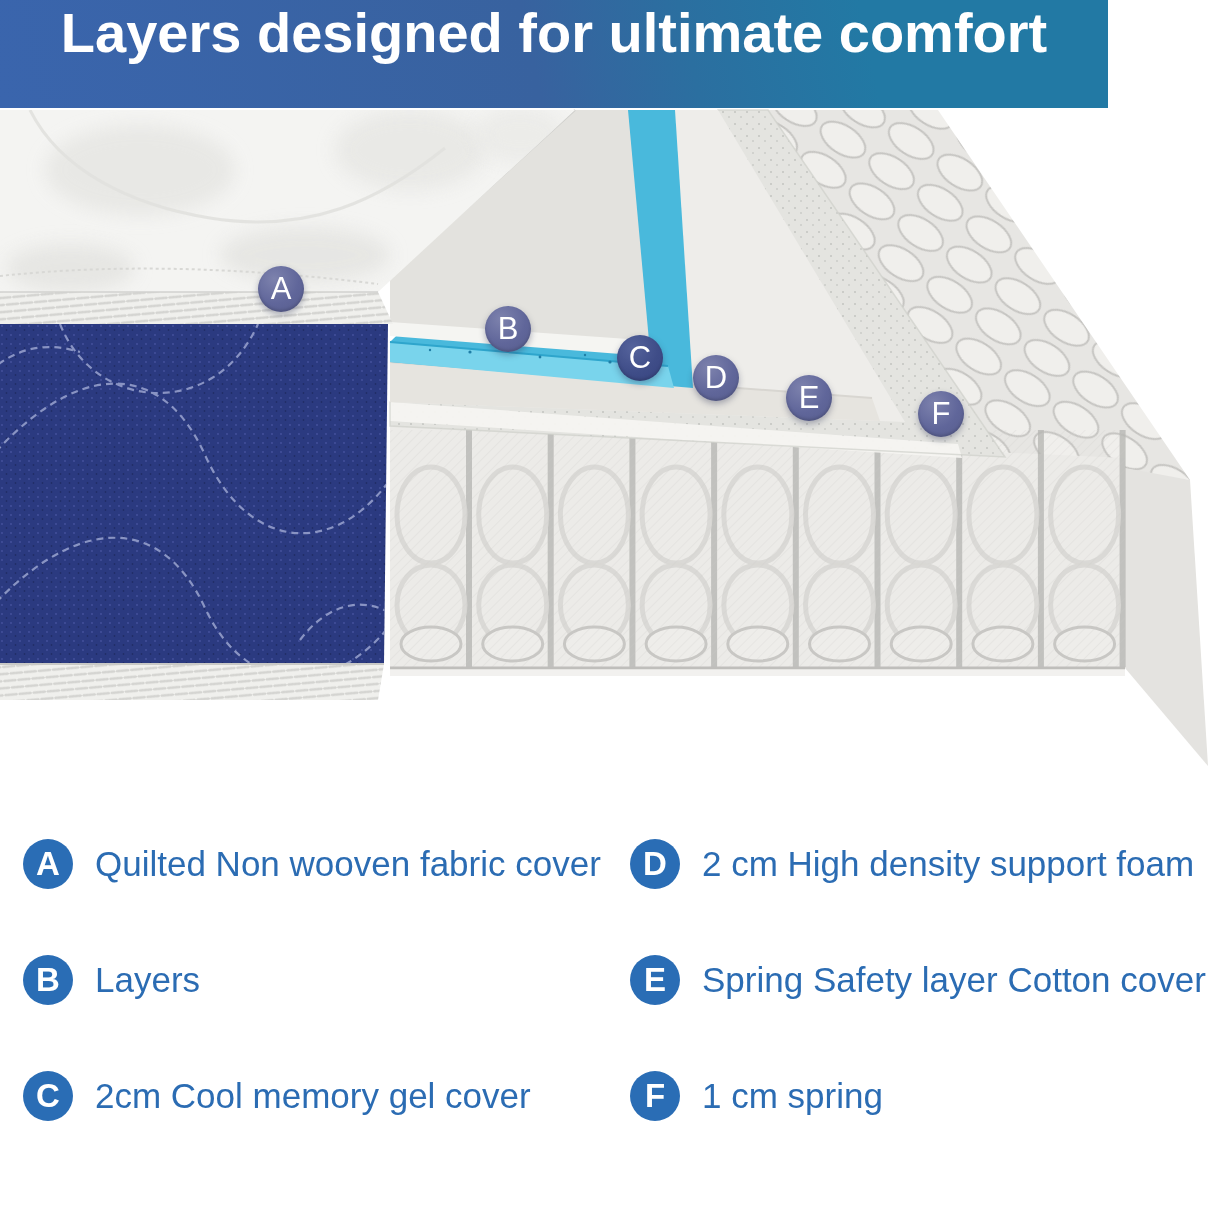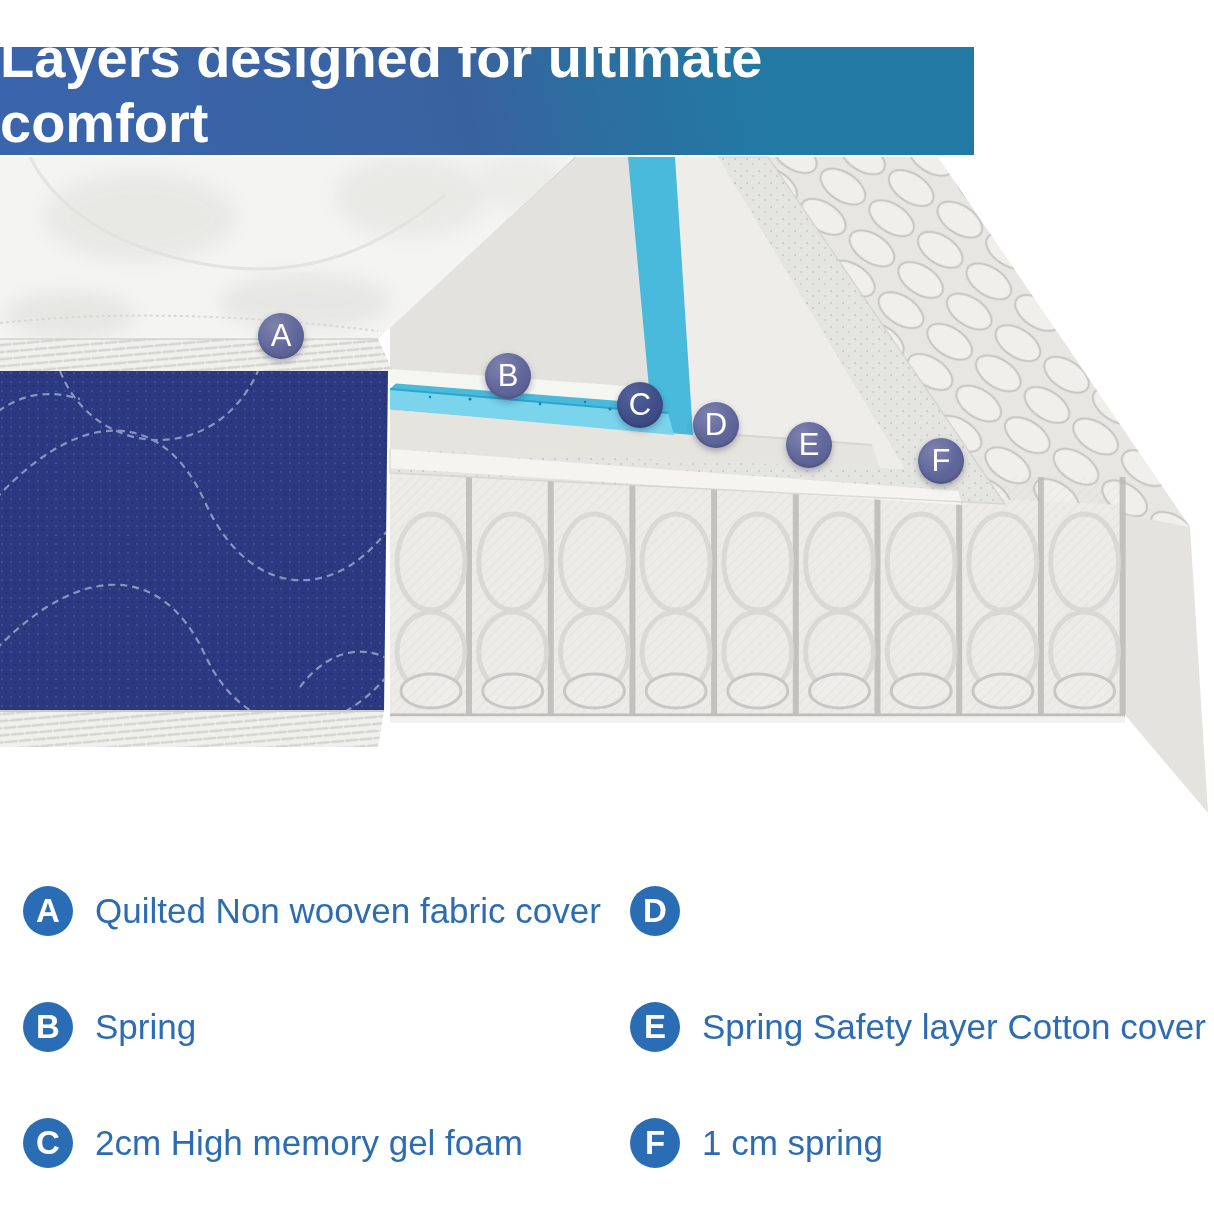--- a/index.html
+++ b/index.html
@@ -1,19 +1,19 @@
 <!DOCTYPE html>
 <html><head>
 <meta charset="utf-8">
 <style>
   html,body{margin:0;padding:0;width:1214px;height:1214px;background:#ffffff;overflow:hidden;
     font-family:"Liberation Sans", sans-serif;}
   
-  .header{width:974px;height:108px;display:flex;align-items:flex-end;justify-content:center;
-    background:linear-gradient(78deg,#3a65ad 0%,#38629f 48%,#2b6fa0 62%,#2279a4 78%,#2279a4 100%);margin-top:47px;}
+  .header{width:1108px;height:108px;display:flex;align-items:flex-start;justify-content:center;
+    background:linear-gradient(78deg,#3a65ad 0%,#38629f 48%,#2b6fa0 62%,#2279a4 78%,#2279a4 100%);}
   .header h1{margin:0;color:#ffffff;font-size:56px;font-weight:700;letter-spacing:0px;}
   
   .stage{position:relative;width:1214px;height:662px;background:#ffffff;}
   .stage svg{position:absolute;left:0;top:0;}
   .badge{position:absolute;width:46px;height:46px;border-radius:50%;
     background:radial-gradient(circle at 35% 28%,#7d82ad 0%,#60669a 55%,#565c8c 100%);
     color:#ffffff;font-size:31px;font-weight:400;display:flex;align-items:center;justify-content:center;
     box-shadow:0 3px 6px rgba(40,45,80,.35), inset 0 -2px 3px rgba(0,0,0,.15);}
   .badge.dark{background:radial-gradient(circle at 35% 28%,#55639c 0%,#3f4d88 55%,#36437f 100%);}
   
@@ -178,38 +178,39 @@
   <div class="legend-item">
     <span class="legend-circle">
         <span>A</span>
       </span>
     <span class="legend-label">Quilted Non wooven fabric cover</span>
   </div>
   <div class="legend-item">
     <span class="legend-circle">
         <span>D</span>
       </span>
+    <span class="legend-label">2 cm High density support foam</span>
   </div>
   <div class="legend-item">
     <span class="legend-circle">
         <span>B</span>
       </span>
-    <span class="legend-label">Spring</span>
+    <span class="legend-label">Layers</span>
   </div>
   <div class="legend-item">
     <span class="legend-circle">
         <span>E</span>
       </span>
     <span class="legend-label">Spring Safety layer Cotton cover</span>
   </div>
   <div class="legend-item">
     <span class="legend-circle">
         <span>C</span>
       </span>
-    <span class="legend-label">2cm High memory gel foam</span>
+    <span class="legend-label">2cm Cool memory gel cover</span>
   </div>
   <div class="legend-item">
     <span class="legend-circle">
         <span>F</span>
       </span>
     <span class="legend-label">1 cm spring</span>
   </div>
 </div>
 
 </body></html>

